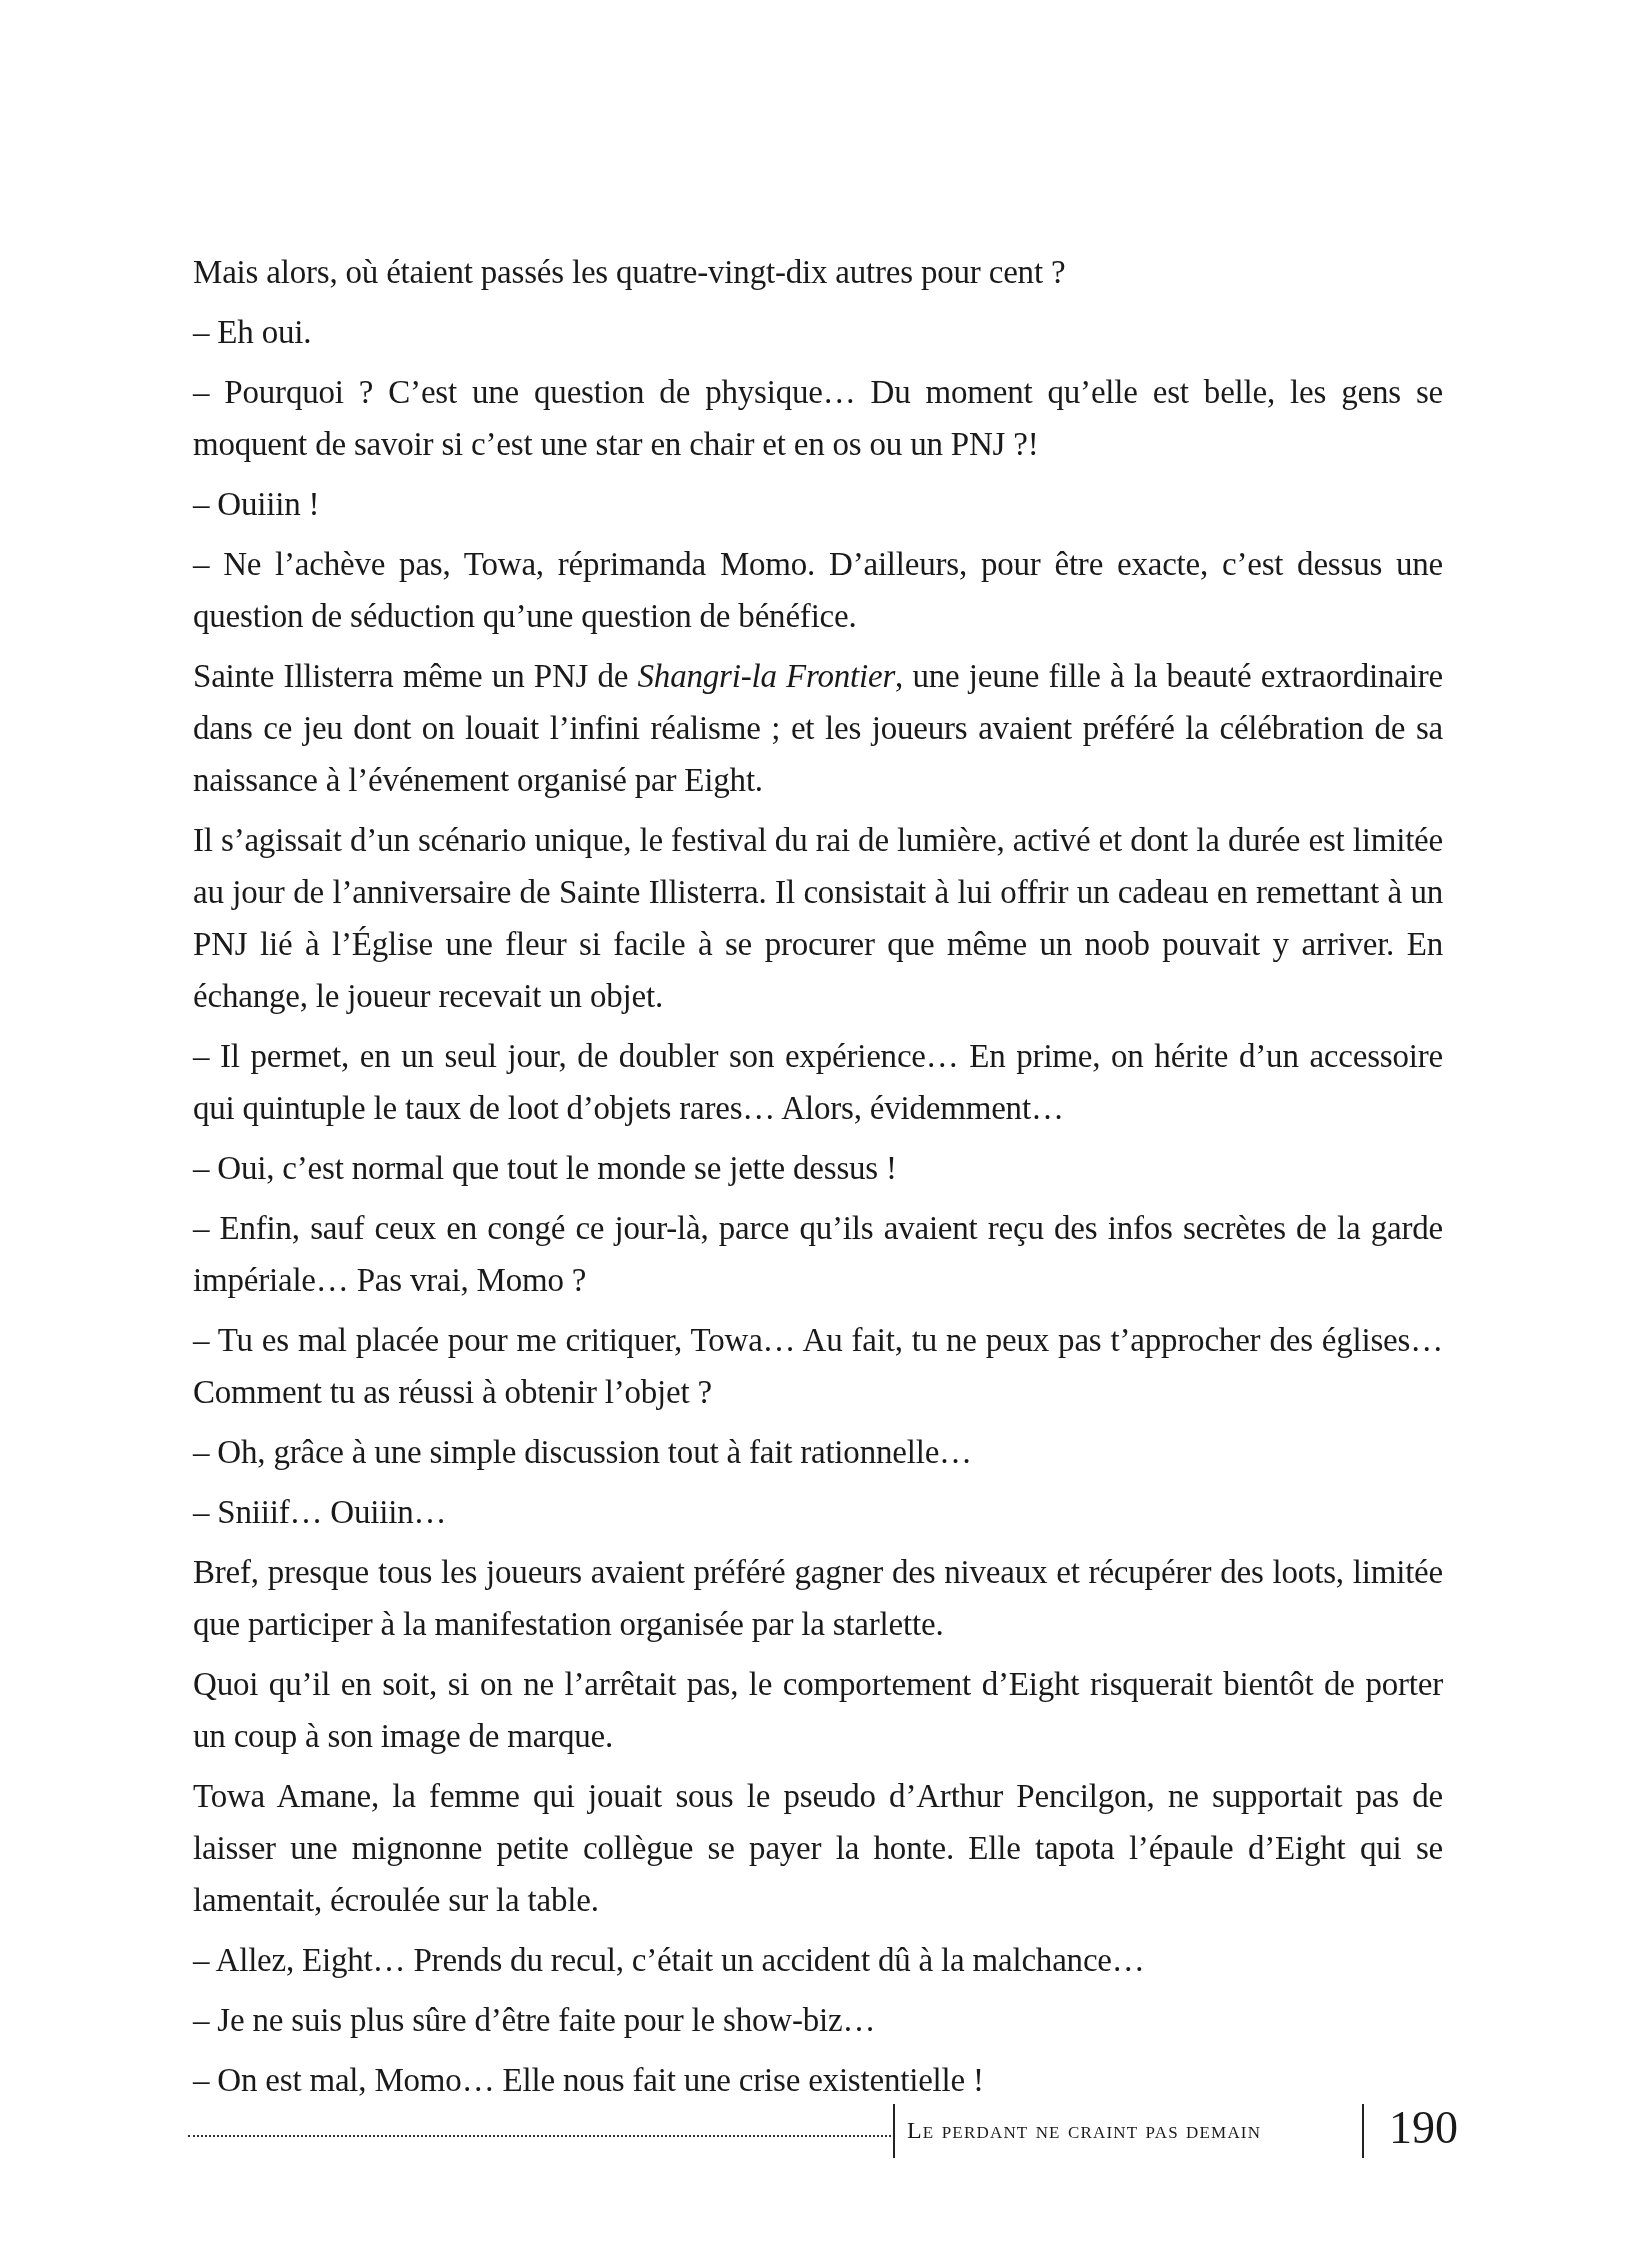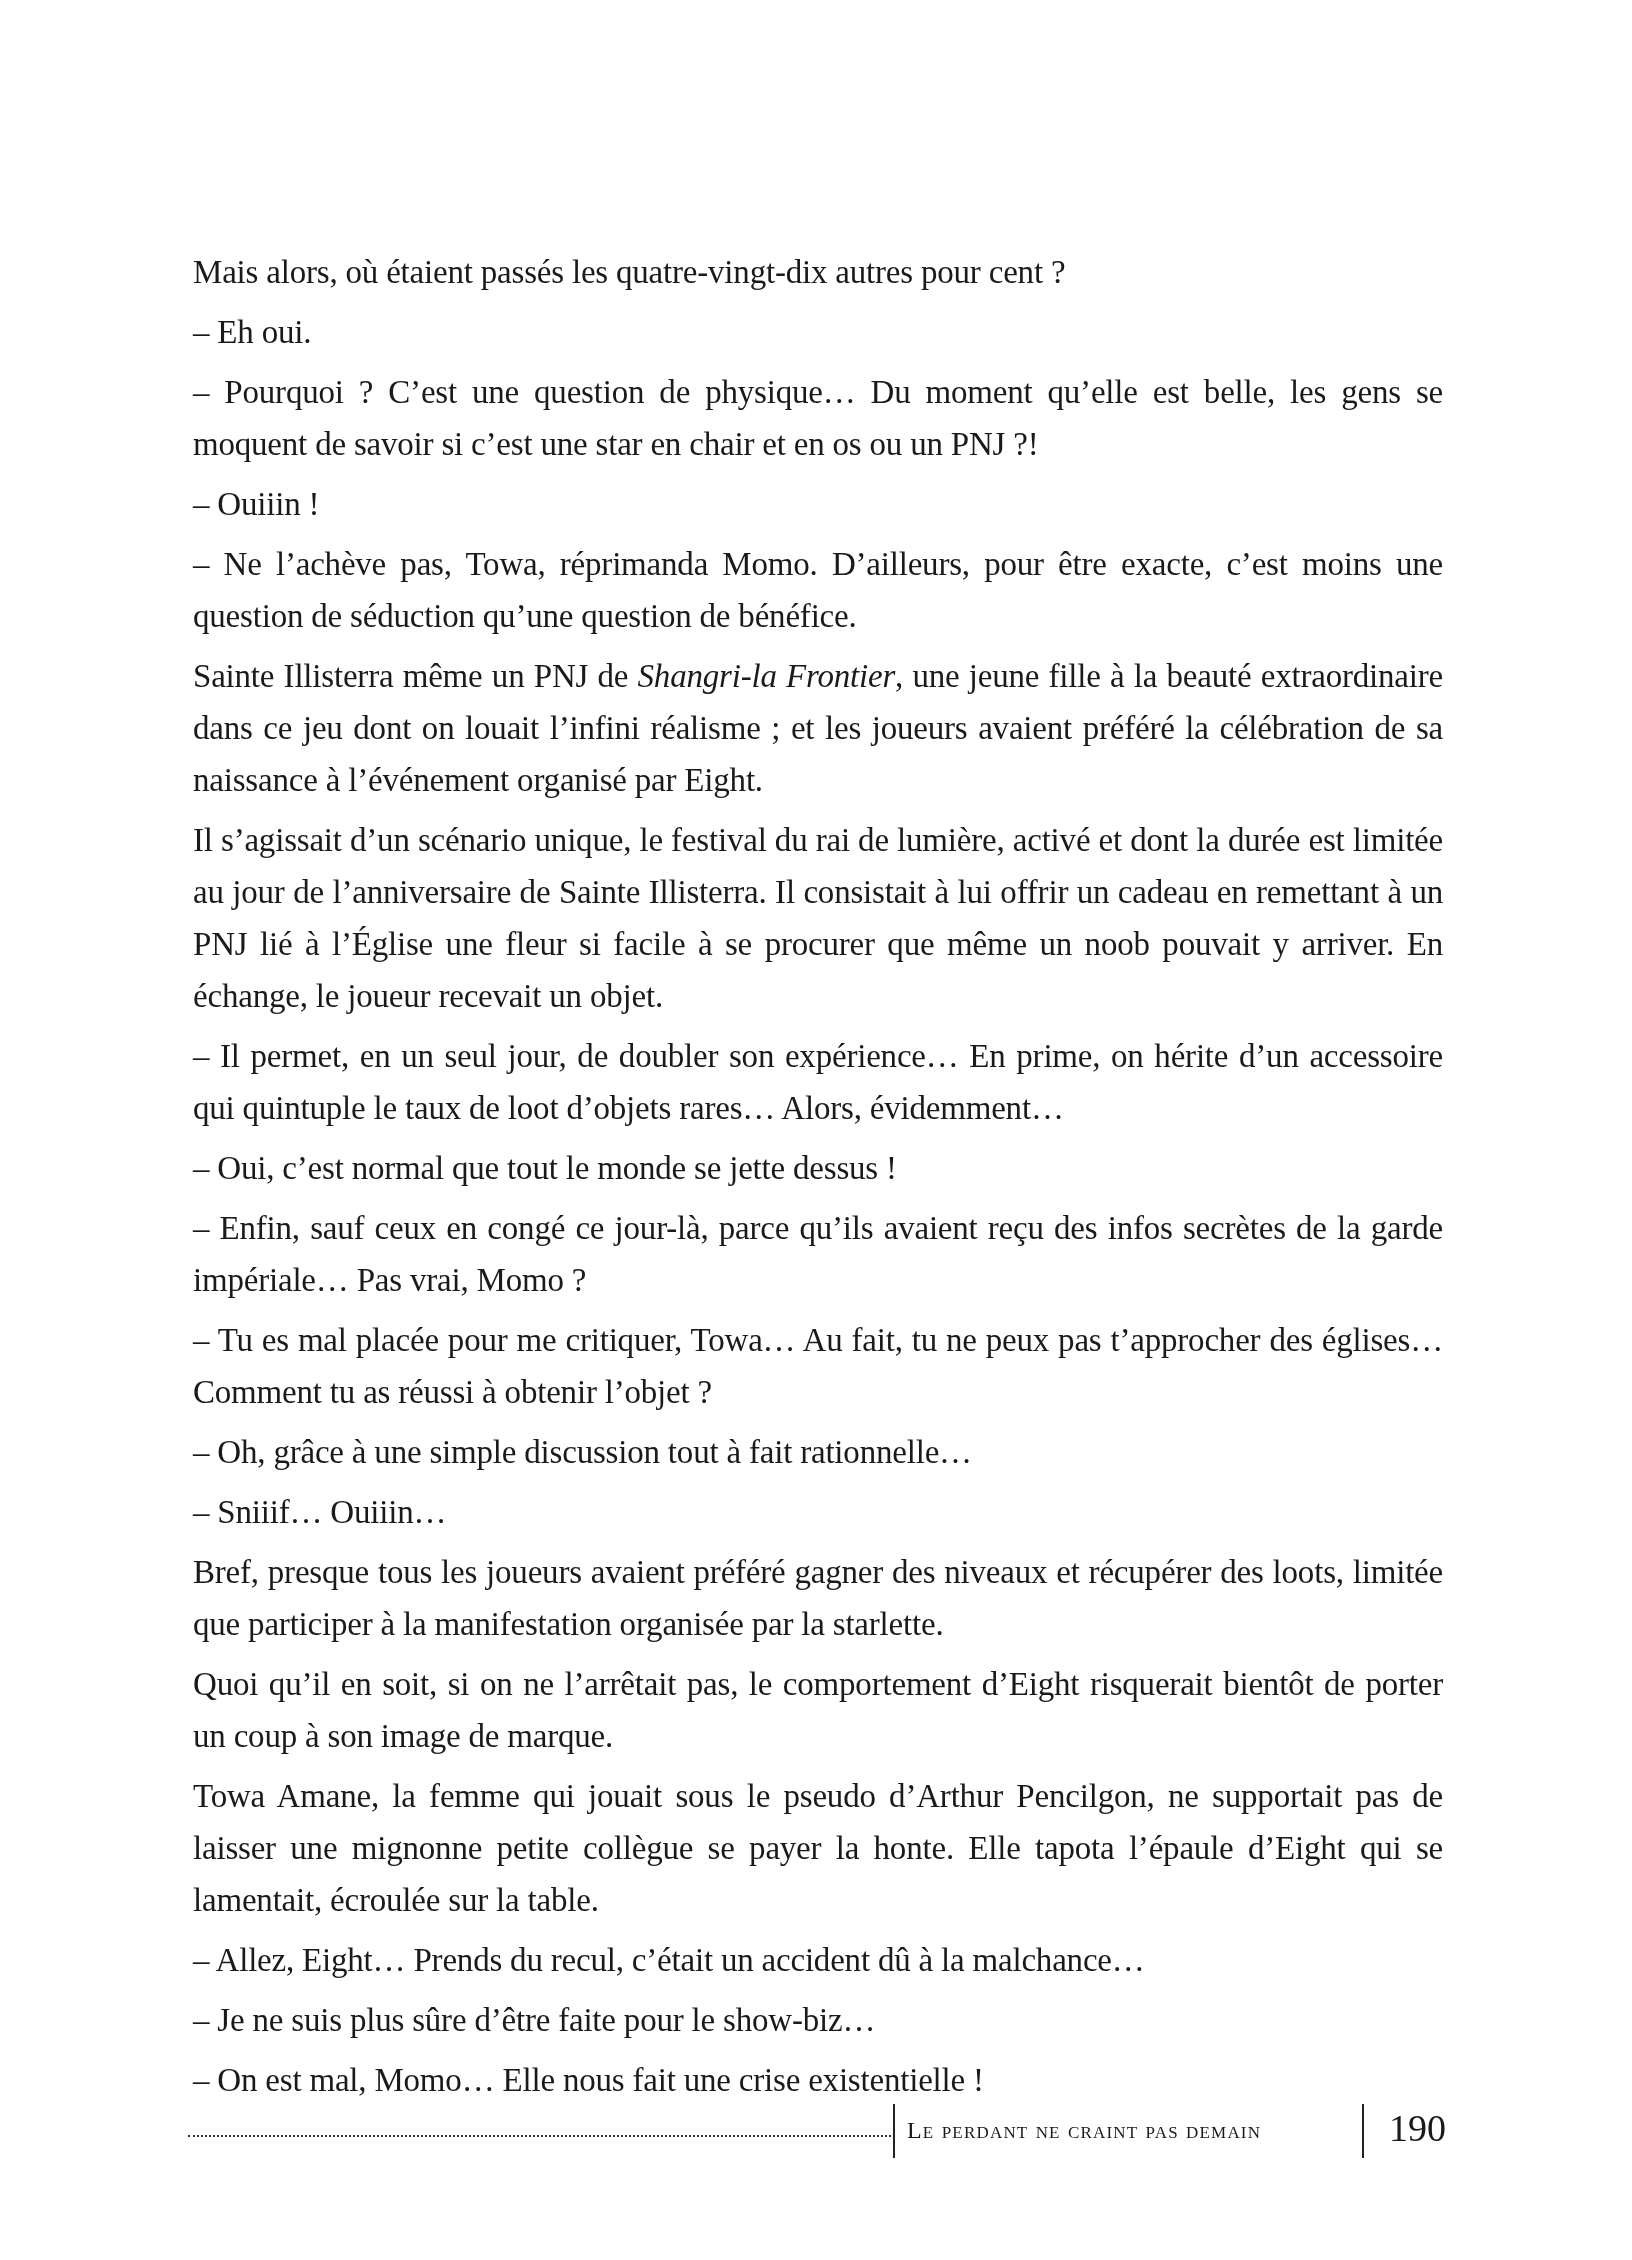--- a/index.html
+++ b/index.html
@@ -65,34 +65,34 @@
       font-size: 24px;
       letter-spacing: 1.2px;
       font-variant: small-caps;
       white-space: nowrap;
       color: #1a1a1a;
     }
     .page-number {
       position: absolute;
       left: 1201px;
       top: 0px;
-      font-size: 38px;
+      font-size: 46px;
       line-height: 48px;
       color: #1a1a1a;
     }
   </style>
 </head>
 <body>
 
 <main class="page-body">
   <p class="para">Mais alors, où étaient passés les quatre-vingt-dix autres pour cent ?</p>
   <p class="para">– Eh oui.</p>
   <p class="para">– Pourquoi ? C’est une question de physique… Du moment qu’elle est belle, les gens se moquent de savoir si c’est une star en chair et en os ou un PNJ ?!</p>
   <p class="para">– Ouiiin !</p>
-  <p class="para">– Ne l’achève pas, Towa, réprimanda Momo. D’ailleurs, pour être exacte, c’est moins une question de séduction qu’une question de bénéfice.</p>
+  <p class="para">– Ne l’achève pas, Towa, réprimanda Momo. D’ailleurs, pour être exacte, c’est dessus une question de séduction qu’une question de bénéfice.</p>
   <p class="para"><span>Sainte Illisterra même un PNJ de </span><em>Shangri-la Frontier</em><span>, une jeune fille à la beauté extraordinaire dans ce jeu dont on louait l’infini réalisme ; et les joueurs avaient préféré la célébration de sa naissance à l’événement organisé par Eight.</span></p>
   <p class="para">Il s’agissait d’un scénario unique, le festival du rai de lumière, activé et dont la durée est limitée au jour de l’anniversaire de Sainte Illisterra. Il consistait à lui offrir un cadeau en remettant à un PNJ lié à l’Église une fleur si facile à se procurer que même un noob pouvait y arriver. En échange, le joueur recevait un objet.</p>
   <p class="para">– Il permet, en un seul jour, de doubler son expérience… En prime, on hérite d’un accessoire qui quintuple le taux de loot d’objets rares… Alors, évidemment…</p>
   <p class="para">– Oui, c’est normal que tout le monde se jette dessus !</p>
   <p class="para">– Enfin, sauf ceux en congé ce jour-là, parce qu’ils avaient reçu des infos secrètes de la garde impériale… Pas vrai, Momo ?</p>
   <p class="para">– Tu es mal placée pour me critiquer, Towa… Au fait, tu ne peux pas t’approcher des églises… Comment tu as réussi à obtenir l’objet ?</p>
   <p class="para">– Oh, grâce à une simple discussion tout à fait rationnelle…</p>
   <p class="para">– Sniiif… Ouiiin…</p>
   <p class="para">Bref, presque tous les joueurs avaient préféré gagner des niveaux et récupérer des loots, limitée que participer à la manifestation organisée par la starlette.</p>
   <p class="para">Quoi qu’il en soit, si on ne l’arrêtait pas, le comportement d’Eight risquerait bientôt de porter un coup à son image de marque.</p>

